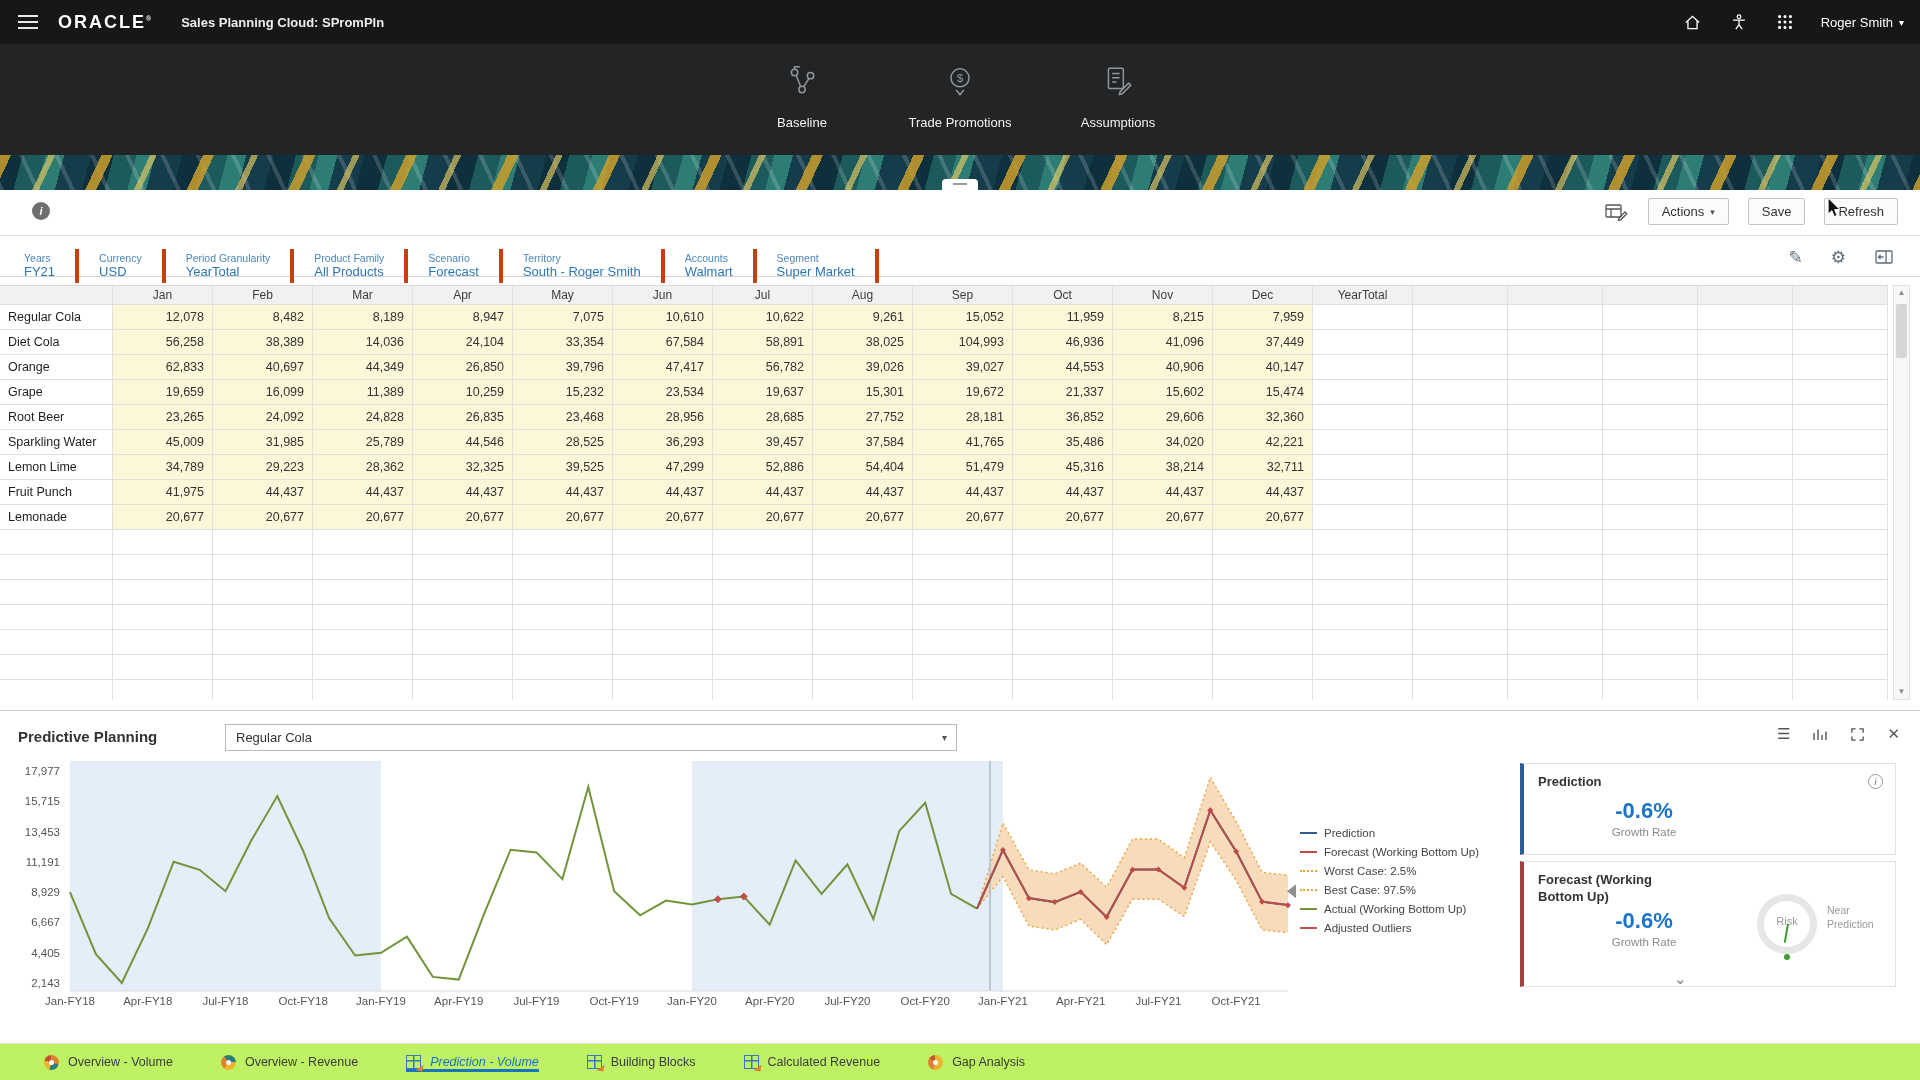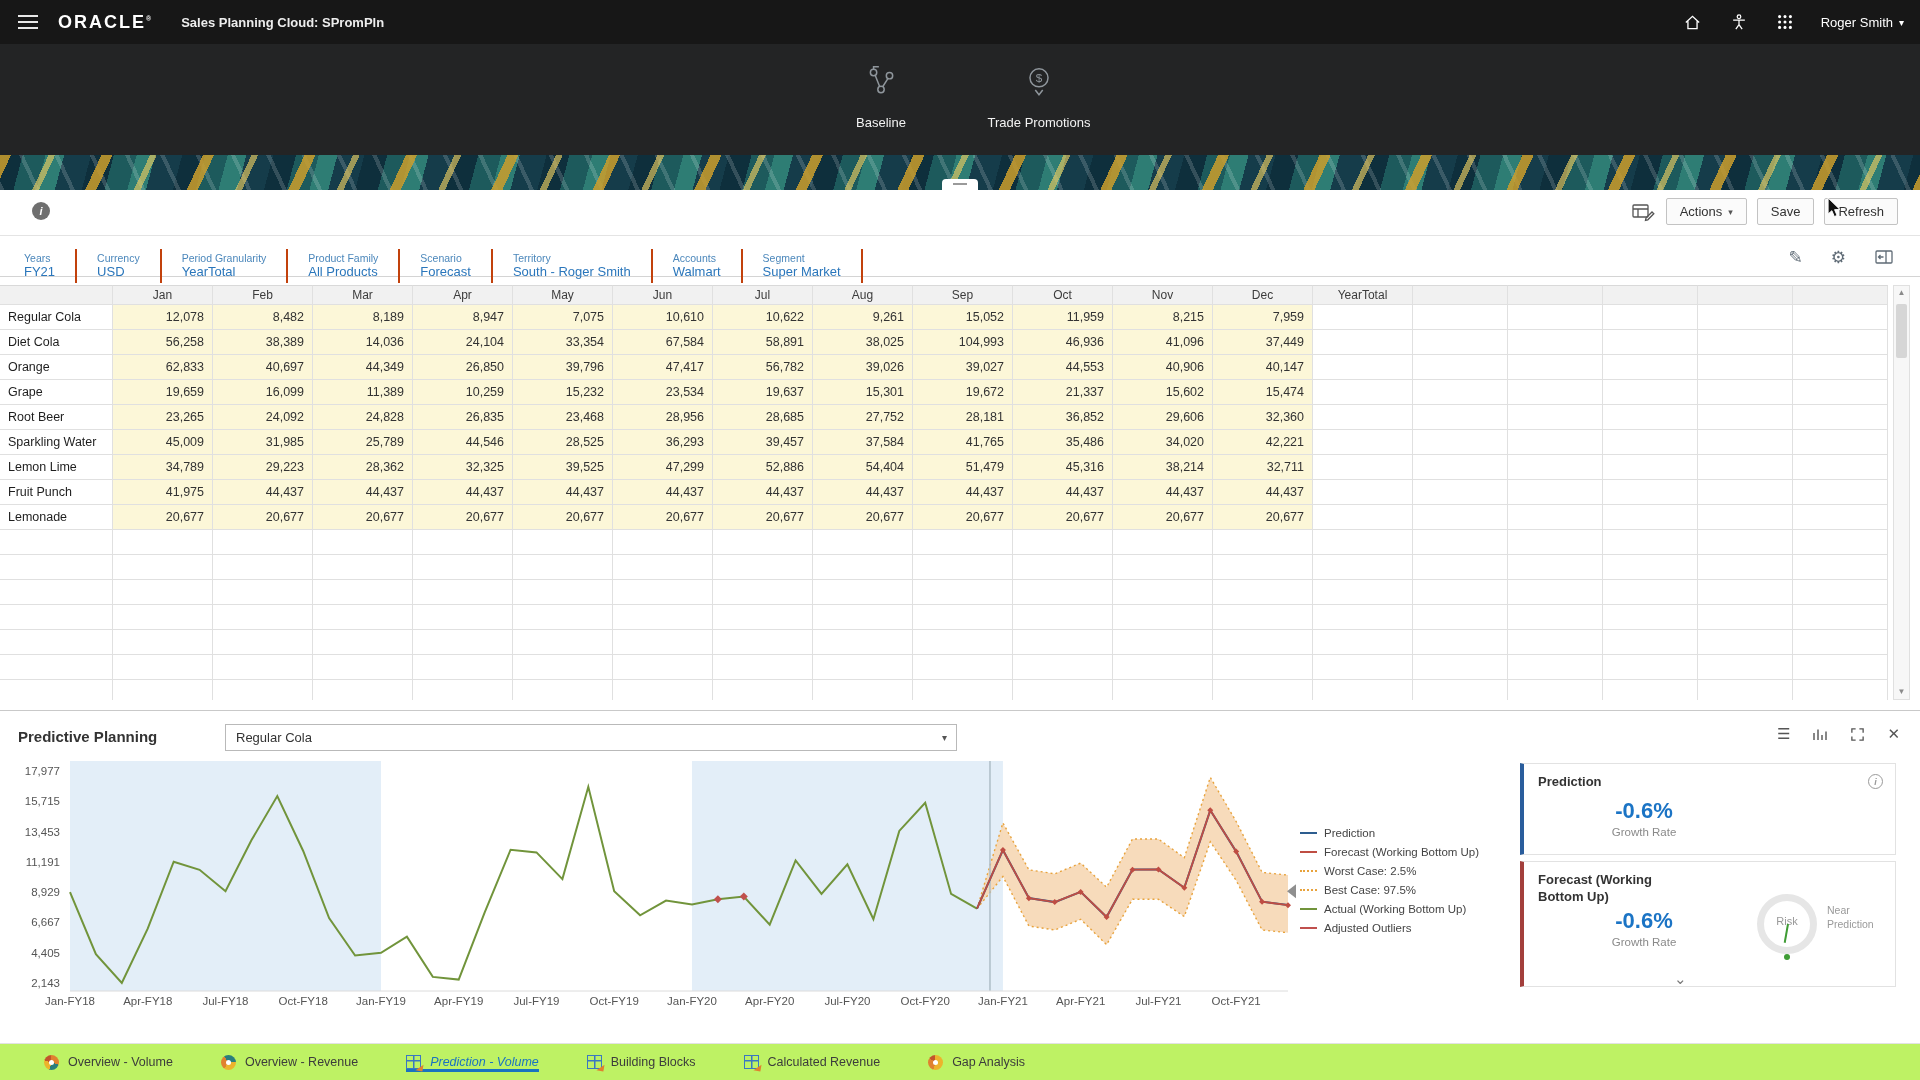--- a/index.html
+++ b/index.html
@@ -39,33 +39,33 @@
   .collapse-tab { position:absolute; bottom:0; left:calc(50% - 18px); width:36px; height:11px; background:#fff;
                   border-radius:4px 4px 0 0; cursor:pointer; }
   .collapse-tab::after { content:""; position:absolute; left:11px; top:4px; width:14px; height:2px; background:#9a9a9a; }
 
   
   .content { position:absolute; top:190px; left:0; width:100%; height:890px; background:#fff; }
   .toolbar { position:relative; height:45px; }
   .info-btn { position:absolute; left:32px; top:12px; width:18px; height:18px; border-radius:50%;
               background:#6f6f6f; color:#fff; font-size:11px; font-weight:bold; font-style:italic;
               display:flex; align-items:center; justify-content:center; cursor:pointer; }
-  .toolbar-right { position:absolute; right:22px; top:8px; display:flex; align-items:center; gap:10px; }
+  .toolbar-right { position:absolute; right:22px; top:8px; display:flex; align-items:center; gap:19px; }
   .tool-icon { width:26px; height:24px; display:inline-flex; align-items:center; justify-content:center; cursor:pointer; }
   .tool-icon svg { stroke:#555; fill:none; stroke-width:1.3; }
   .btn { height:27px; padding:0 13px; background:#fbfbfb; border:1px solid #c3c3c3; border-radius:2px;
          font-size:13px; color:#333; cursor:pointer; display:inline-flex; align-items:center; gap:6px;
          font-family:"Liberation Sans", sans-serif; }
   .btn .caret { font-size:9px; color:#555; }
   .btn .ul { }
 
   
   .pov { position:absolute; top:45px; left:0; width:100%; height:42px; border-top:1px solid #e4e4e4;
          border-bottom:1px solid #d4d4d4; display:flex; align-items:center; padding-left:24px; }
-  .pov-member { padding:3px 20px 3px 0; margin-right:20px; border-right:2px solid #c2410c; cursor:pointer;margin-top:20px; }
+  .pov-member { padding:3px 20px 3px 0; margin-right:20px; border-right:4px solid #c2410c; cursor:pointer;margin-top:20px; }
   .pov-member:last-of-type { border-right:none; }
   .pov-dim { font-size:10.5px; color:#4b87bb; line-height:1.2; }
   .pov-val { font-size:13px; color:#2a76bb; line-height:1.25; white-space:nowrap; }
   .pov-icons { position:absolute; right:26px; top:0; height:42px; display:flex; align-items:center; gap:28px; }
   .pov-icons > span { color:#5f6b76; font-size:17px; cursor:pointer; display:inline-flex; }
   .pov-icons svg { stroke:#5f6b76; fill:none; stroke-width:1.3; }
 
   
   .grid-wrap { position:absolute; top:87px; left:0; width:100%; height:423px; overflow:hidden; }
   .grid-table { position:absolute; left:0; top:8px; display:grid;
@@ -209,20 +209,30 @@
     </div>
     <div class="nav-item">
       <span>
         <svg width="34" height="34" viewBox="0 0 32 32">
             <circle cx="16" cy="13" r="8.5"></circle>
             <path d="M12.5 24.5 L16 29 L19.5 24.5"></path>
             <text x="16" y="17" text-anchor="middle" font-size="11" fill="#8f969c" stroke="none" font-family="Liberation Sans, sans-serif">$</text>
           </svg>
       </span>
       <span class="nav-label">Trade Promotions</span>
+    </div>
+    <div class="nav-item">
+      <span>
+        <svg width="34" height="34" viewBox="0 0 32 32">
+            <rect x="7" y="4" width="14" height="19" rx="1"></rect>
+            <path d="M10.5 9 h7 M10.5 13 h7 M10.5 17 h4"></path>
+            <path d="M18 26 L26 18 L28 20 L20 28 L17.3 28.7 Z"></path>
+          </svg>
+      </span>
+      <span class="nav-label">Assumptions</span>
     </div>
   </nav>
 
   <div class="banner">
     <div class="collapse-tab"></div>
   </div>
 
   <main class="content">
 
     <div class="toolbar">

